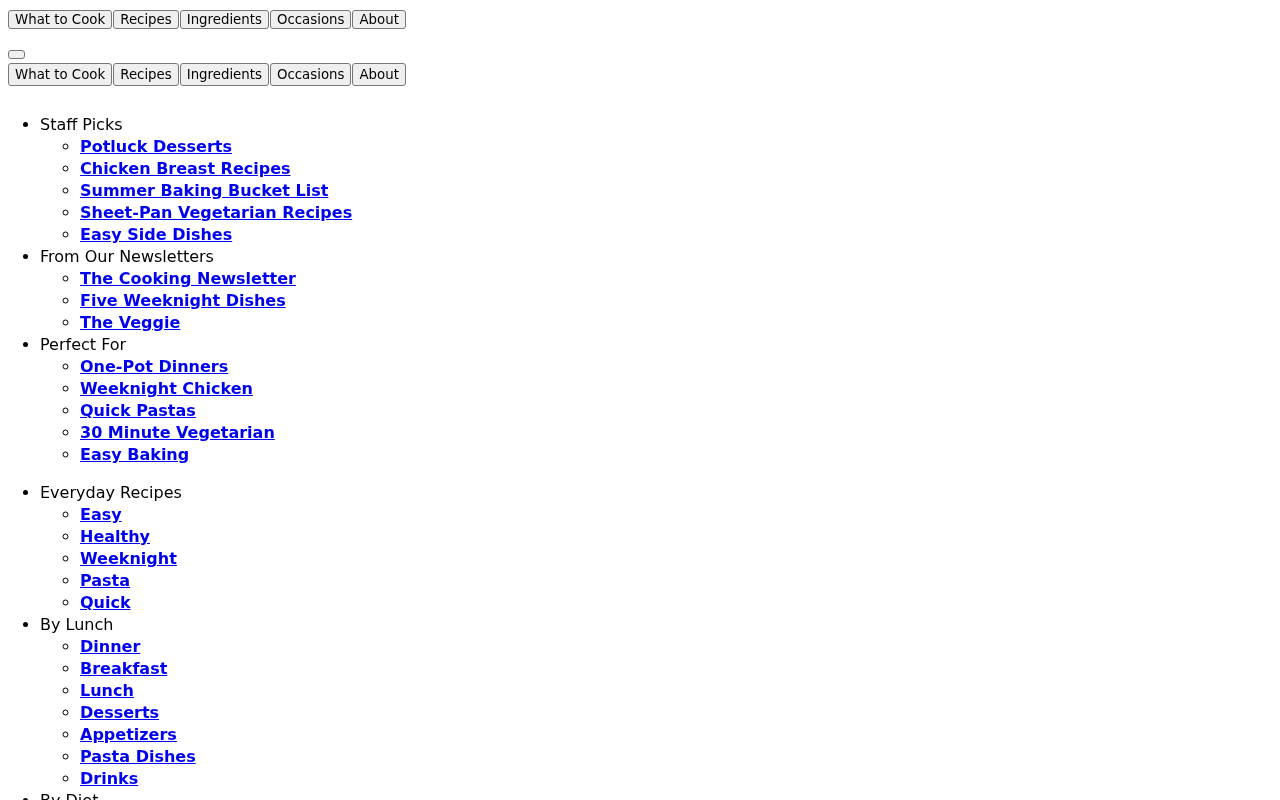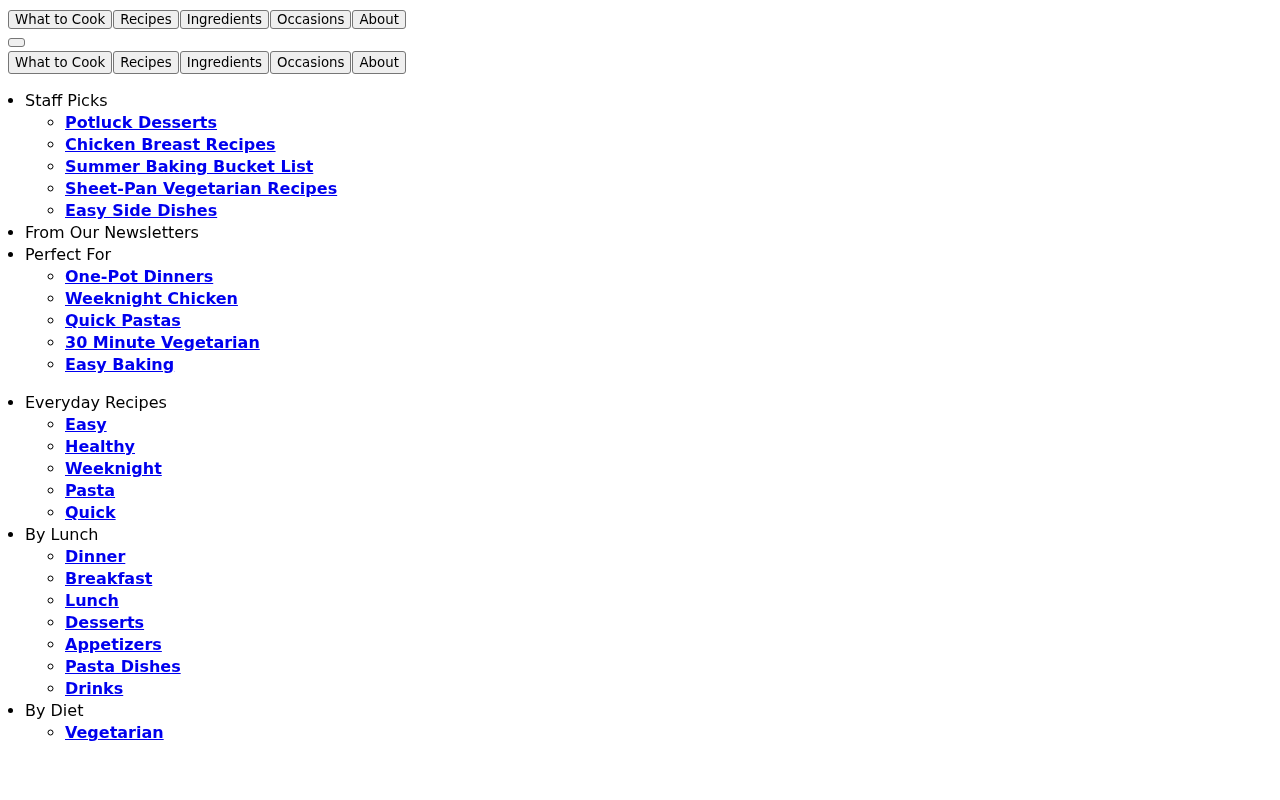--- a/index.html
+++ b/index.html
@@ -14,21 +14,21 @@
     font-family: "DejaVu Sans", "Liberation Sans", sans-serif;
     font-size: 16px;
     color: #000000;
     -webkit-font-smoothing: antialiased;
   }
 
   
   .navbar {
     display: block;
     white-space: nowrap;
-    padding: 0;
+    padding: 12px;
     margin: 0;
   }
   .navbar.row-one { padding-top: 9px; padding-left: 8px; }
   .navbar.row-two { padding-top: 0px;  padding-left: 8px; }
 
   .nav-btn {
     font-family: "DejaVu Sans", "Liberation Sans", sans-serif;
     font-size: 13.333px;
     line-height: normal;
     color: #000000;
@@ -53,21 +53,21 @@
     border-radius: 3px;
     font-size: 13.333px;
     cursor: default;
   }
 
   
   ul.menu-list {
     display: block;
     list-style-type: disc;
     margin: 16px 0 0 0;
-    padding-left: 25px;
+    padding-left: 40px;
   }
   ul.menu-list.second { margin-top: 16px; }
 
   ul.menu-list > li {
     display: list-item;
     list-style-type: disc;
     line-height: 22px;
   }
 
   ul.sub-list {
@@ -112,20 +112,25 @@
       <li><a class="menu-link">Potluck Desserts</a></li>
       <li><a class="menu-link">Chicken Breast Recipes</a></li>
       <li><a class="menu-link">Summer Baking Bucket List</a></li>
       <li><a class="menu-link">Sheet-Pan Vegetarian Recipes</a></li>
       <li><a class="menu-link">Easy Side Dishes</a></li>
     </ul>
   </li>
 
   <li>
     <span class="group-label">From Our Newsletters</span>
+    <ul class="sub-list">
+      <li><a class="menu-link">The Cooking Newsletter</a></li>
+      <li><a class="menu-link">Five Weeknight Dishes</a></li>
+      <li><a class="menu-link">The Veggie</a></li>
+    </ul>
   </li>
 
   <li>
     <span class="group-label">Perfect For</span>
     <ul class="sub-list">
       <li><a class="menu-link">One-Pot Dinners</a></li>
       <li><a class="menu-link">Weeknight Chicken</a></li>
       <li><a class="menu-link">Quick Pastas</a></li>
       <li><a class="menu-link">30 Minute Vegetarian</a></li>
       <li><a class="menu-link">Easy Baking</a></li>

